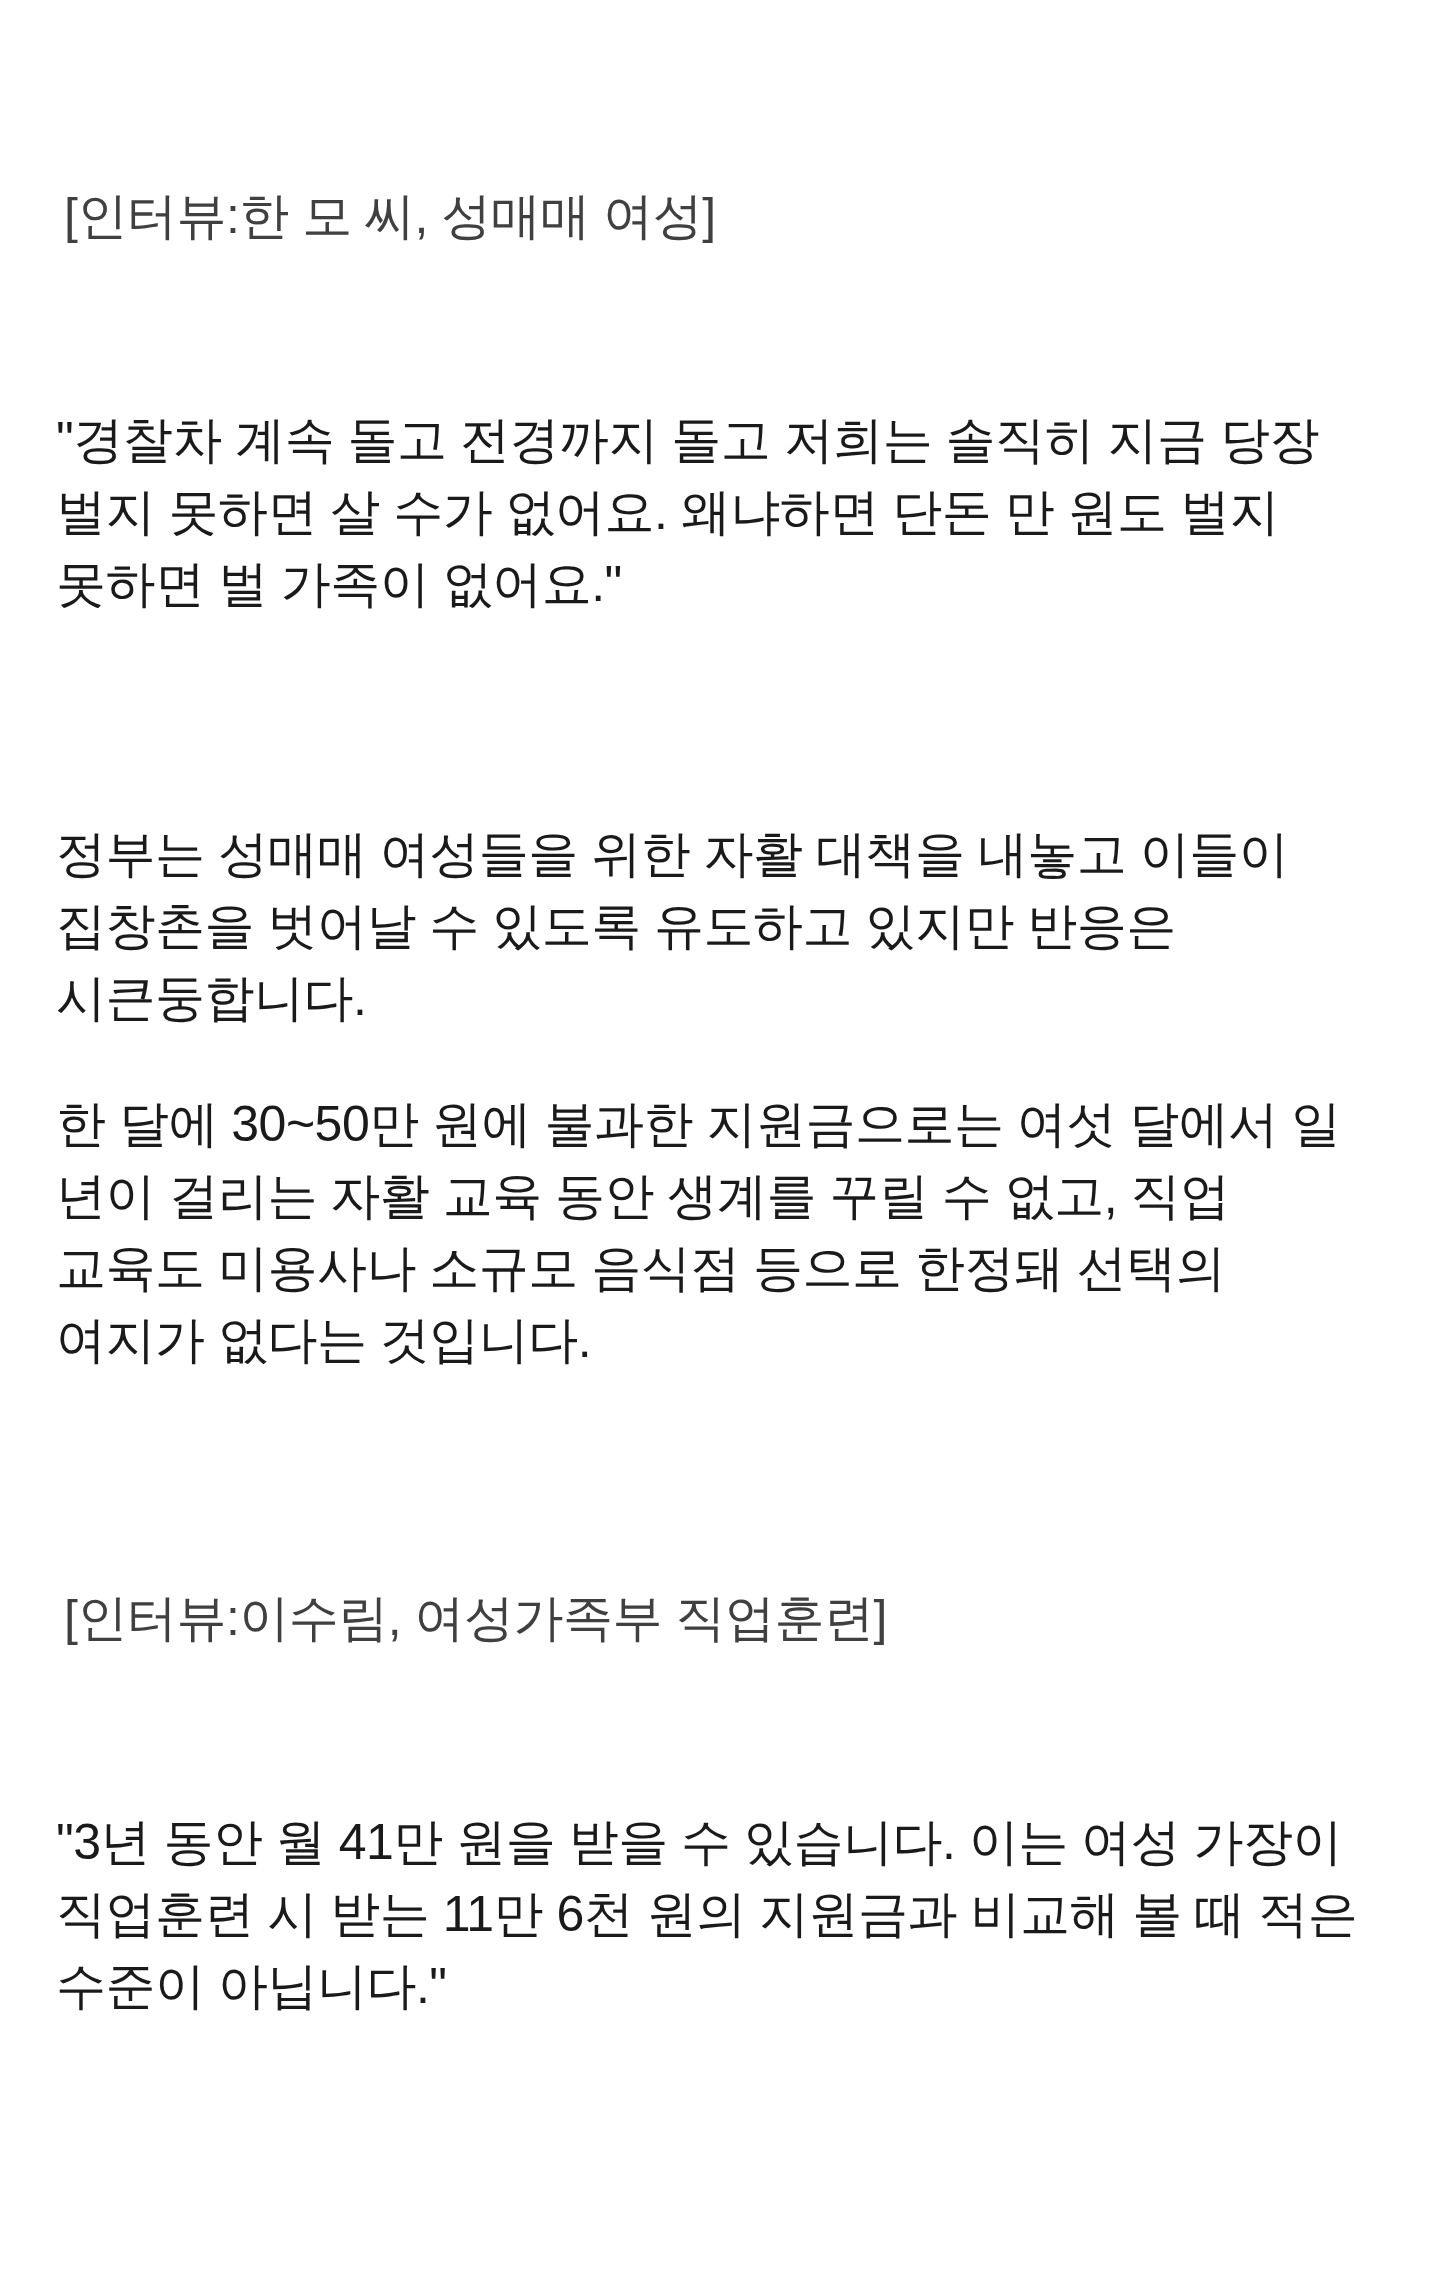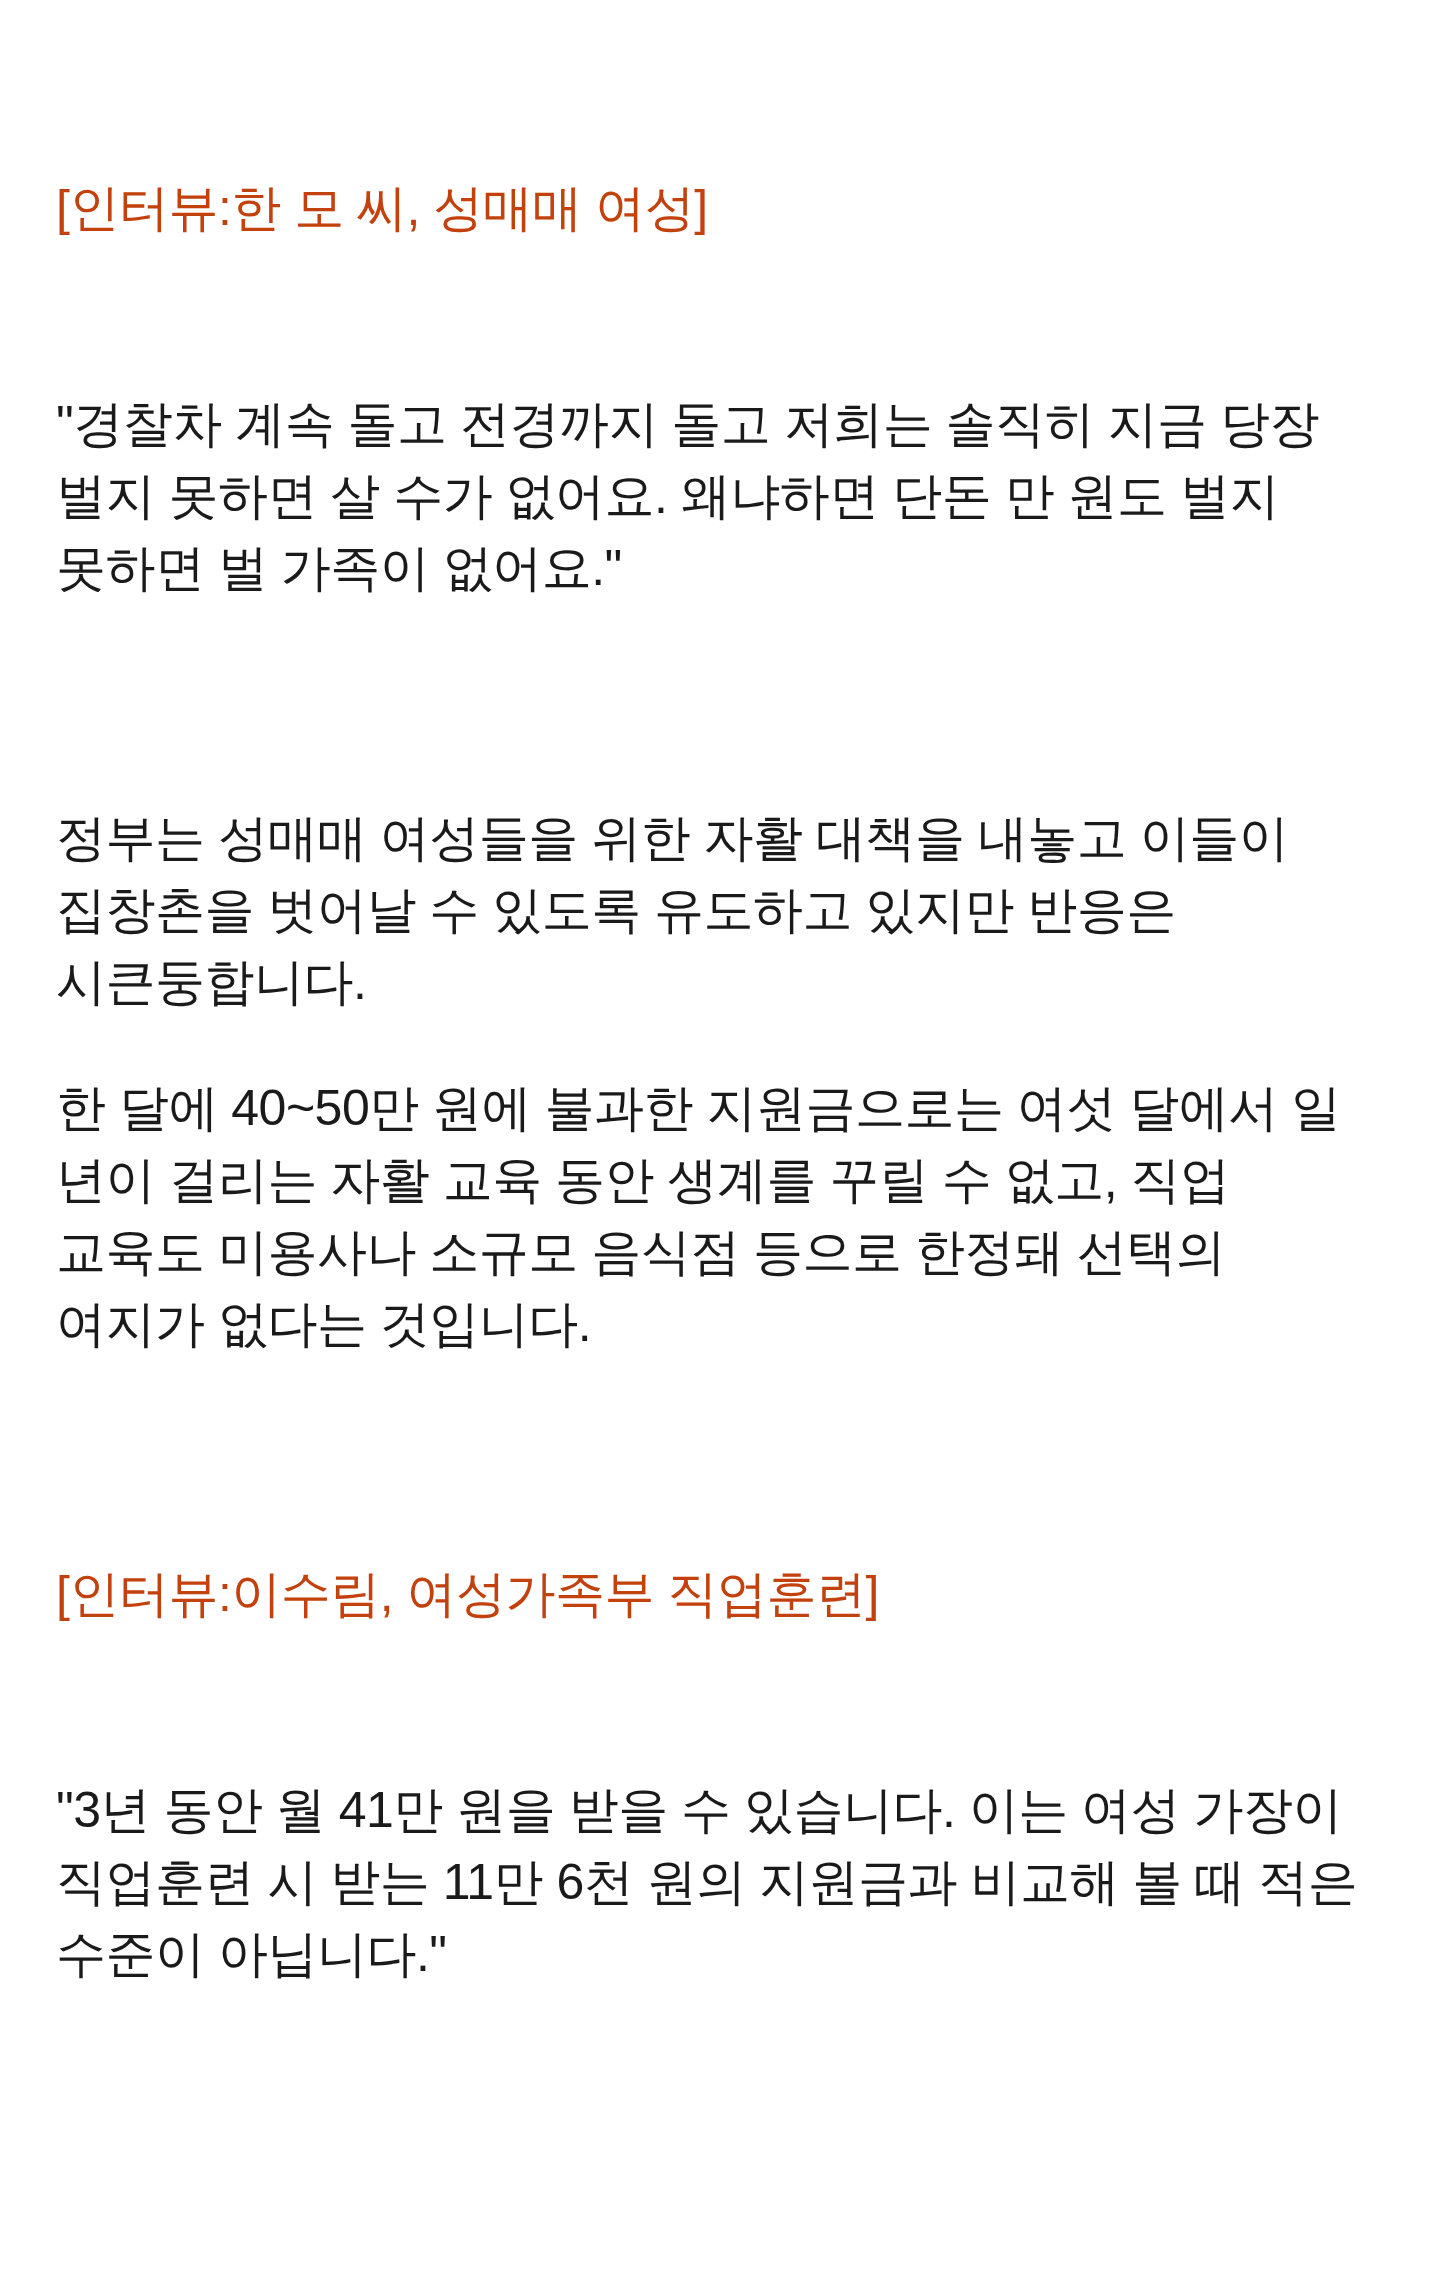--- a/index.html
+++ b/index.html
@@ -31,22 +31,22 @@
   .para:last-child {
     margin-bottom: 0;
   }
   .para.quote-block {
     margin-bottom: 54px;
   }
   .speaker {
     font-size: 50px;
     line-height: 1.44;
     letter-spacing: -0.5px;
-    color: #c2410c;
-    margin: 0;
+    color: #404040;
+    margin: 8px;
     white-space: pre-wrap;
     word-break: keep-all;
   }
   .quote-text {
     font-size: 50px;
     line-height: 1.44;
     letter-spacing: -0.5px;
     color: #1a1a1a;
     margin: 0;
     white-space: pre-wrap;
@@ -58,21 +58,21 @@
 
 <article class="article">
 
   <div class="para quote-block">
     <p class="speaker">[인터뷰:한 모 씨, 성매매 여성]</p>
     <p class="quote-text">"경찰차 계속 돌고 전경까지 돌고 저희는 솔직히 지금 당장 벌지 못하면 살 수가 없어요. 왜냐하면 단돈 만 원도 벌지 못하면 벌 가족이 없어요."</p>
   </div>
 
   <p class="para">정부는 성매매 여성들을 위한 자활 대책을 내놓고 이들이 집창촌을 벗어날 수 있도록 유도하고 있지만 반응은 시큰둥합니다.</p>
 
-  <p class="para">한 달에 40~50만 원에 불과한 지원금으로는 여섯 달에서 일 년이 걸리는 자활 교육 동안 생계를 꾸릴 수 없고, 직업 교육도 미용사나 소규모 음식점 등으로 한정돼 선택의 여지가 없다는 것입니다.</p>
+  <p class="para">한 달에 30~50만 원에 불과한 지원금으로는 여섯 달에서 일 년이 걸리는 자활 교육 동안 생계를 꾸릴 수 없고, 직업 교육도 미용사나 소규모 음식점 등으로 한정돼 선택의 여지가 없다는 것입니다.</p>
 
 
   <div class="para quote-block">
     <p class="speaker">[인터뷰:이수림, 여성가족부 직업훈련]</p>
     <p class="quote-text">"3년 동안 월 41만 원을 받을 수 있습니다. 이는 여성 가장이 직업훈련 시 받는 11만 6천 원의 지원금과 비교해 볼 때 적은 수준이 아닙니다."</p>
   </div>
 
 </article>
 
 </body></html>

